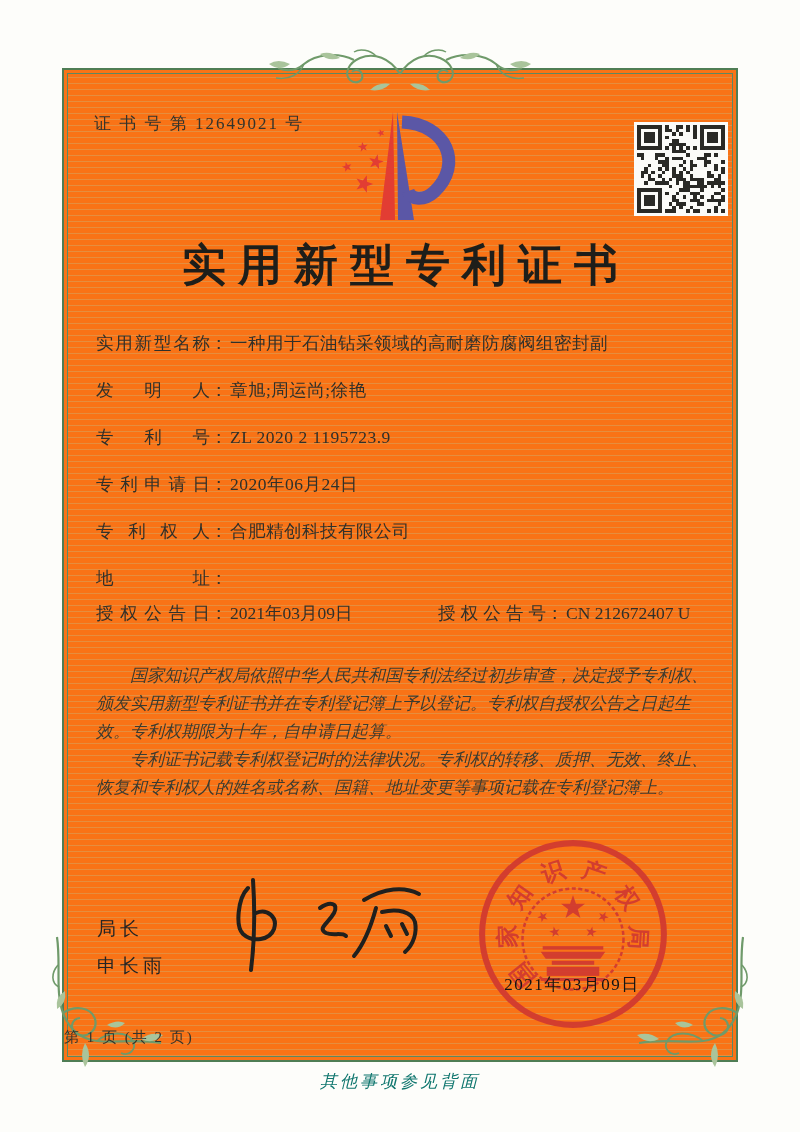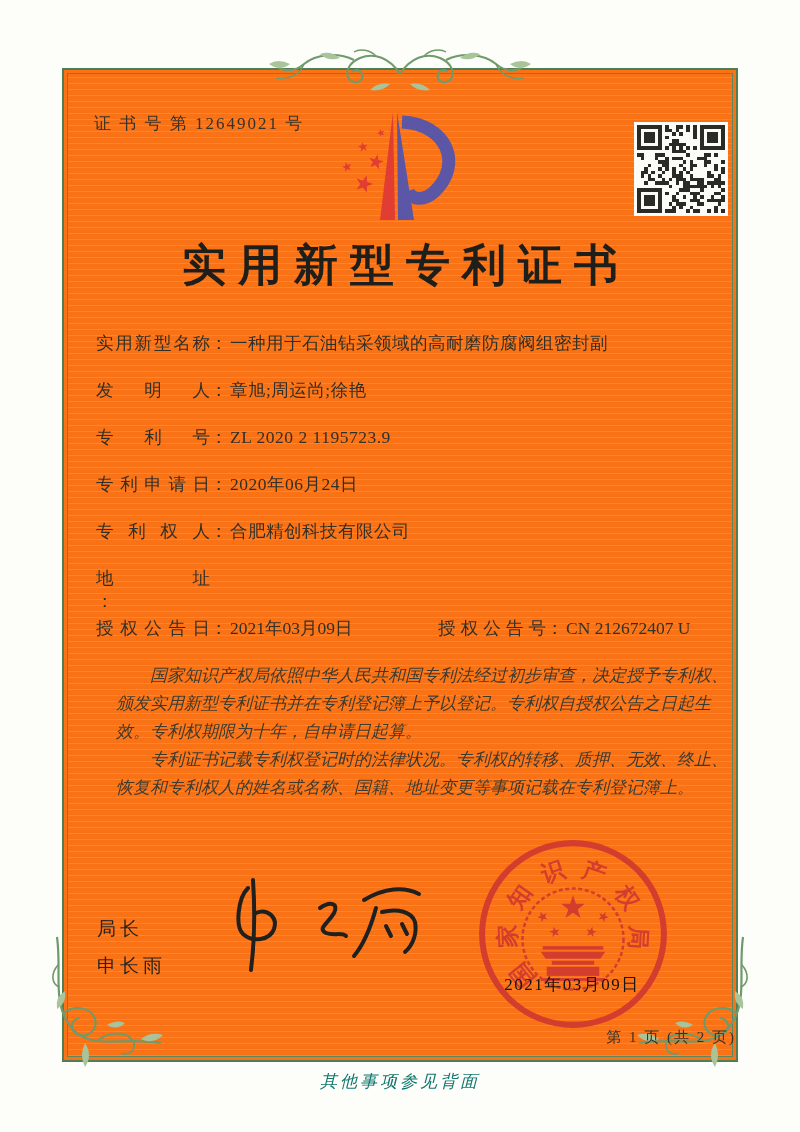--- a/index.html
+++ b/index.html
@@ -21,33 +21,33 @@
   .cert-no{left:30px;top:42px;font-size:17px;letter-spacing:2px;color:#33332c;white-space:nowrap;}
   .logo{left:270px;top:36px;width:136px;height:130px;}
   .qr{left:570px;top:52px;width:94px;height:94px;background:#fbfbf8;padding:3px;box-sizing:border-box;}
   .title{left:0;right:0;top:166px;text-align:center;font-size:44px;font-weight:bold;
          letter-spacing:12px;text-indent:12px;color:#1e1e1a;white-space:nowrap;}
   .fields{left:32px;top:262px;width:578px;font-size:17.5px;color:#30302a;}
   .field-row{display:flex;line-height:23px;margin-bottom:24px;}
   .flabel{flex:none;width:114px;text-align:justify;text-align-last:justify;white-space:normal;}
   .fcolon{flex:none;width:20px;}
   .fvalue{flex:1;letter-spacing:.5px;}
-  .row-addr{margin-bottom:4px;flex-direction:column;}
+  .row-addr{margin-bottom:12px;}
   .grant-pair2{margin-left:30px;display:flex;flex:none;}
   .glabel2{flex:none;width:108px;text-align:justify;text-align-last:justify;}
   .paras{left:32px;top:592px;width:616px;font-size:17px;line-height:28px;
-         font-style:italic;color:#3b3b30;margin-left:20px;}
+         font-style:italic;color:#3b3b30;}
   .paras p{margin:0;text-indent:2em;}
   .signoff{left:33px;top:840px;font-family:"Liberation Sans","DejaVu Sans",sans-serif;
            font-size:19px;letter-spacing:4px;line-height:37px;color:#242424;}
   .sig-svg{left:140px;top:798px;}
   .seal{left:408px;top:763px;width:202px;height:202px;opacity:.95;}
   .seal-date{left:398px;top:903px;width:220px;text-align:center;font-size:17px;
              letter-spacing:1.5px;color:#141414;}
-  .page-info{left:0;right:0;top:958px;text-align:right;font-size:15px;letter-spacing:2px;color:#33332c;}
+  .page-info{left:0;right:0;top:958px;text-align:left;font-size:15px;letter-spacing:2px;color:#33332c;}
   .back-note{left:0;right:0;top:1070px;text-align:center;font-size:17px;font-style:italic;
              letter-spacing:3px;color:#0f766e;}
   .orn-top{left:50%;top:-22px;transform:translateX(-50%);}
   .orn-bl{left:-13px;bottom:-15px;}
   .orn-br{right:-13px;bottom:-15px;transform:scaleX(-1);}
   svg{display:block;}
 </style>
 </head>
 <body>
 

